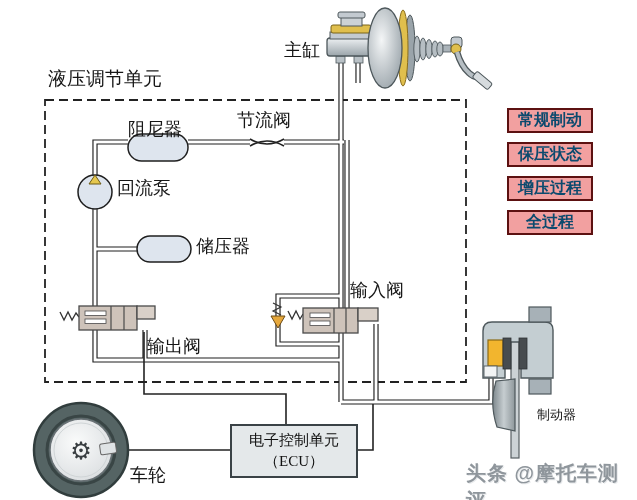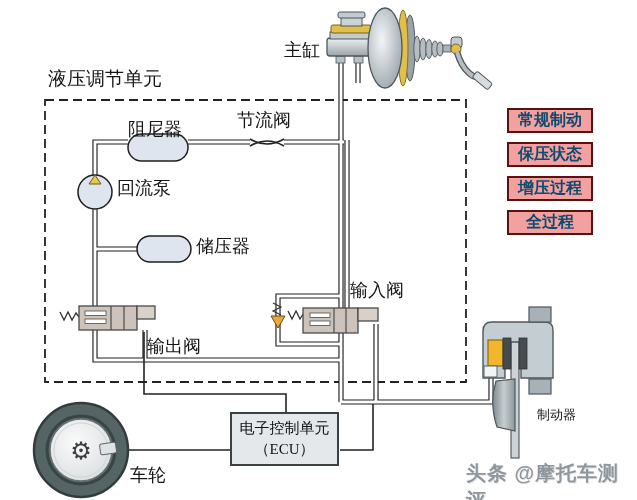--- a/index.html
+++ b/index.html
@@ -10,21 +10,21 @@
        font-family:"Liberation Serif","DejaVu Serif",serif;}
   .lbl-18{font-size:18px;}
   .lbl-19{font-size:19px;}
   .lbl-17{font-size:13px;}
   
   #legend{position:absolute;left:507px;top:108px;width:86px;}
   .legend-box{width:82px;height:21px;margin-bottom:9px;background:#f2a0a0;
               border:2px solid #5c1111;color:#0c4a6e;font-weight:bold;font-size:16px;
               display:flex;align-items:center;justify-content:center;}
   
-  #ecu{position:absolute;left:230px;top:412px;width:109px;height:54px;background:#e4e8ea;
+  #ecu{position:absolute;left:230px;top:424px;width:128px;height:54px;background:#e4e8ea;
        border:2px solid #3a4246;box-sizing:border-box;display:flex;flex-direction:column;
        align-items:center;justify-content:center;font-size:15px;color:#111;gap:2px;}
   
   #watermark{position:absolute;left:466px;top:460px;width:170px;font-size:20px;font-weight:bold;
              color:#8f969c;text-shadow:1px 1px 0 #e8eaec;letter-spacing:1px;
              font-family:"Liberation Sans","DejaVu Sans",sans-serif;}
   .pipe-outer{fill:none;stroke:#1f1f1f;stroke-width:5.2;}
   .pipe-inner{fill:none;stroke:#ffffff;stroke-width:2.9;}
   .wire{fill:none;stroke:#222;stroke-width:1.6;}
 </style>

